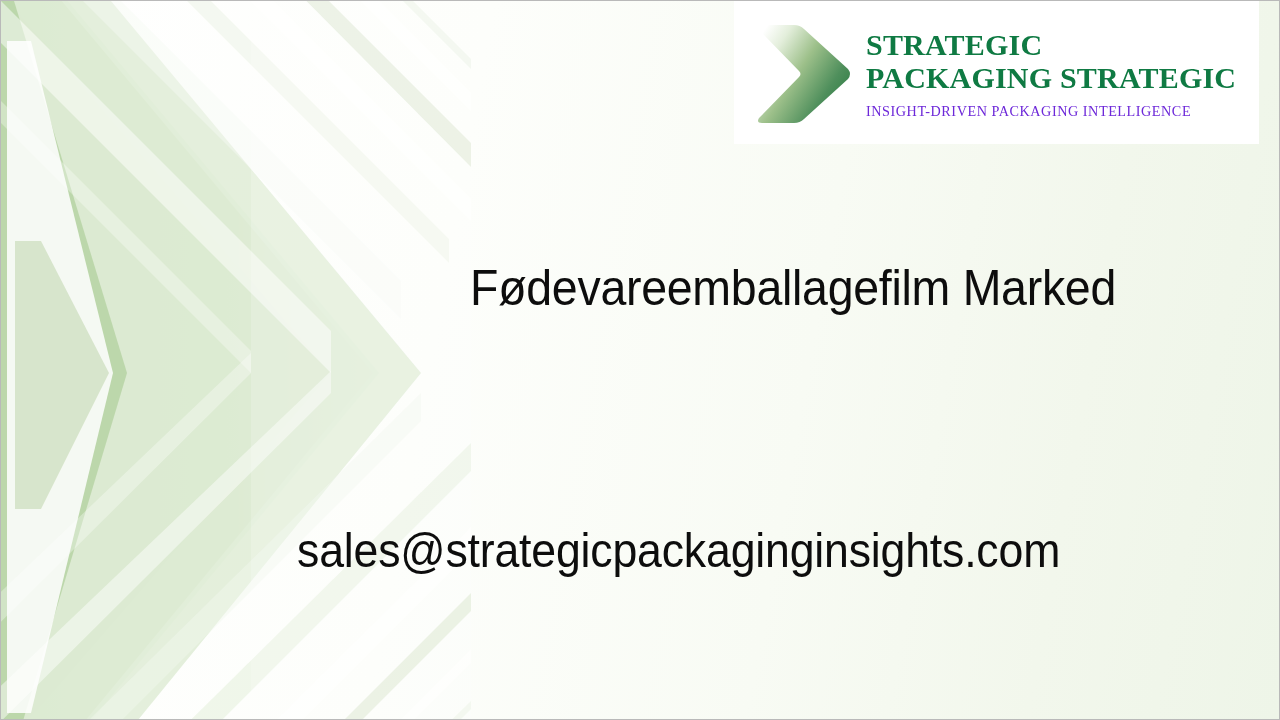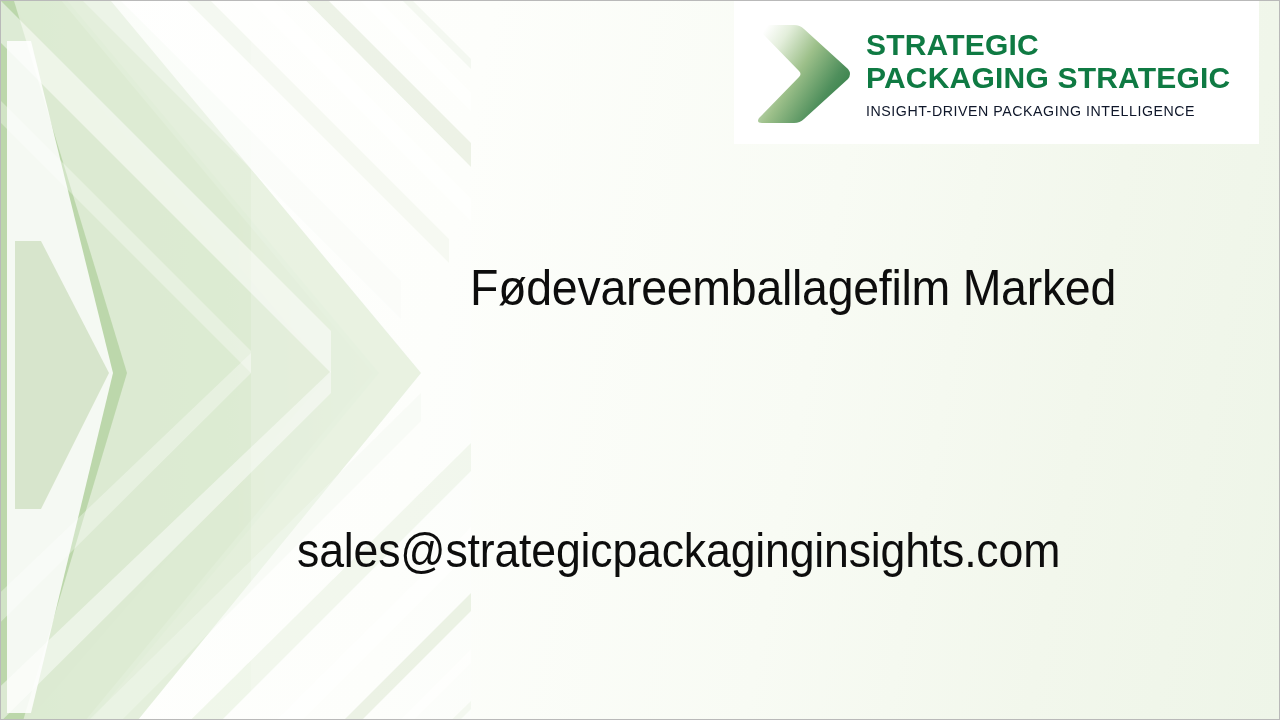--- a/index.html
+++ b/index.html
@@ -58,31 +58,31 @@
     height: 118px;
     flex: 0 0 auto;
     margin-top: 2px;
   }
   #logo-text {
     margin-left: 12px;
     margin-top: 2px;
   }
   .logo-line {
     color: #0f7a43;
-    font-family: Liberation Sans, sans-serif;
+    font-family: Liberation Serif, serif;
     font-weight: bold;
     font-size: 30px;
     line-height: 33px;
     letter-spacing: 0.2px;
     white-space: nowrap;
   }
   #logo-tagline {
     margin-top: 9px;
-    color: #0f172a;
-    font-family: Liberation Sans, sans-serif;
+    color: #6d28d9;
+    font-family: Liberation Serif, serif;
     font-size: 14.2px;
     line-height: 16px;
     letter-spacing: 0.55px;
     white-space: nowrap;
   }
 
   
   #title {
     position: absolute;
     left: 469px;

